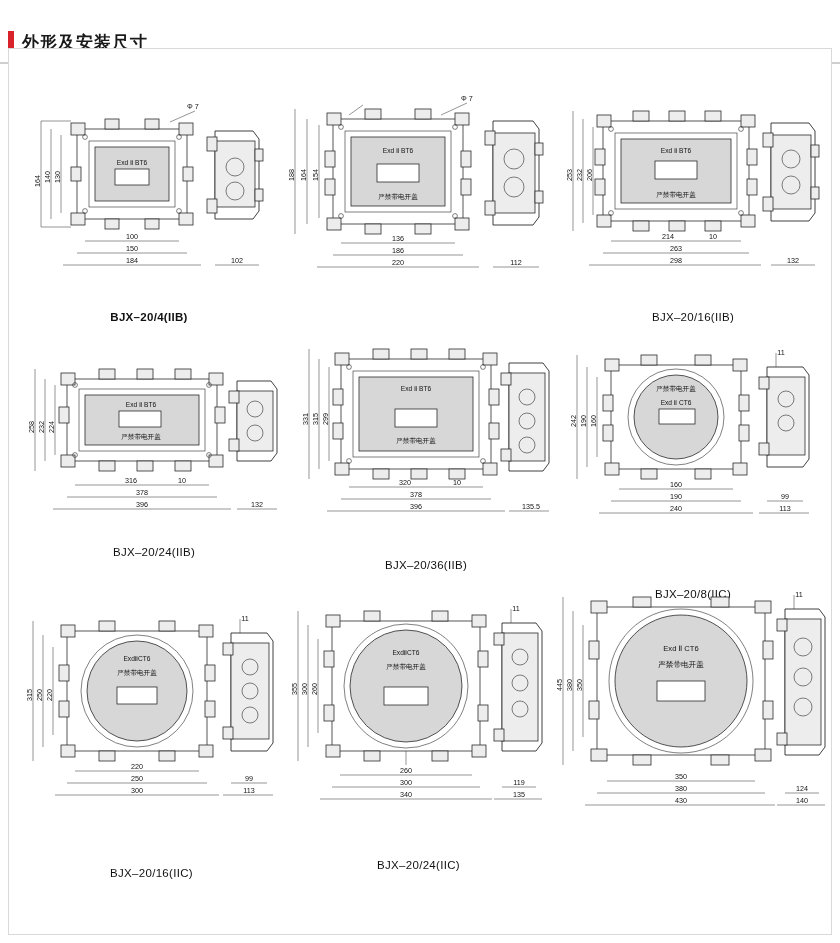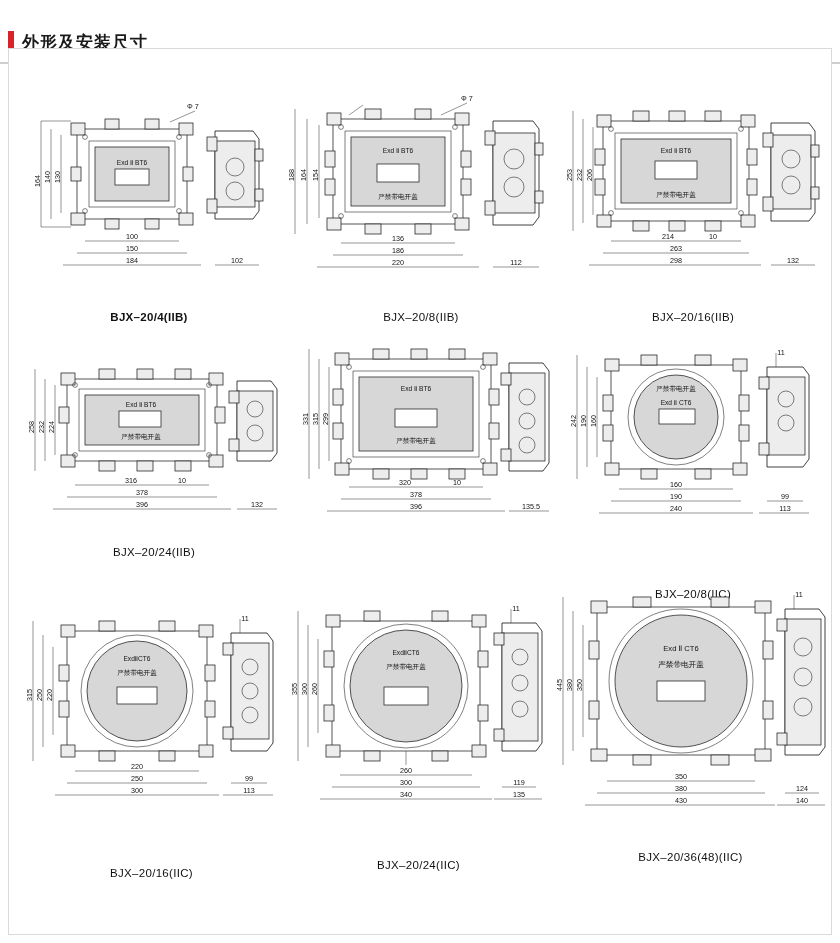--- a/index.html
+++ b/index.html
@@ -168,21 +168,20 @@
 
       <line class="dim" x1="60" y1="154" x2="174" y2="154"></line>
       <line class="dim" x1="52" y1="166" x2="182" y2="166"></line>
       <line class="dim" x1="36" y1="178" x2="198" y2="178"></line>
       <text class="dimtxt" x="117" y="152" text-anchor="middle">136</text>
       <text class="dimtxt" x="117" y="164" text-anchor="middle">186</text>
       <text class="dimtxt" x="117" y="176" text-anchor="middle">220</text>
       <line class="dim" x1="212" y1="178" x2="258" y2="178"></line>
       <text class="dimtxt" x="235" y="176" text-anchor="middle">112</text>
     </svg>
-    <div class="caption" style="top:222px;">BJX–20/8(IIB)</div>
   </div>
 
   <div class="fig" style="left:554px;top:40px;width:260px;height:245px;">
     <svg width="260" height="215" viewBox="0 0 260 215">
       <rect class="fillwhite" x="40" y="32" width="146" height="100"></rect>
       <rect class="filllight" x="34" y="26" width="14" height="12"></rect>
       <rect class="filllight" x="178" y="26" width="14" height="12"></rect>
       <rect class="filllight" x="34" y="126" width="14" height="12"></rect>
       <rect class="filllight" x="178" y="126" width="14" height="12"></rect>
       <rect class="filllight" x="32" y="60" width="10" height="16"></rect>
@@ -334,20 +333,21 @@
       <line class="dim" x1="58" y1="150" x2="192" y2="150"></line>
       <line class="dim" x1="50" y1="162" x2="200" y2="162"></line>
       <line class="dim" x1="36" y1="174" x2="214" y2="174"></line>
       <text class="dimtxt" x="114" y="148" text-anchor="middle">320</text>
       <text class="dimtxt" x="166" y="148" text-anchor="middle">10</text>
       <text class="dimtxt" x="125" y="160" text-anchor="middle">378</text>
       <text class="dimtxt" x="125" y="172" text-anchor="middle">396</text>
       <line class="dim" x1="218" y1="174" x2="258" y2="174"></line>
       <text class="dimtxt" x="240" y="172" text-anchor="middle">135.5</text>
     </svg>
+    <div class="caption" style="top:222px;">BJX–20/36(IIB)</div>
   </div>
 
   <div class="fig" style="left:554px;top:288px;width:260px;height:250px;">
     <svg width="260" height="215" viewBox="0 0 260 215">
       <rect class="fillwhite" x="48" y="28" width="130" height="104"></rect>
       <rect class="filllight" x="42" y="22" width="14" height="12"></rect>
       <rect class="filllight" x="170" y="22" width="14" height="12"></rect>
       <rect class="filllight" x="42" y="126" width="14" height="12"></rect>
       <rect class="filllight" x="170" y="126" width="14" height="12"></rect>
       <rect class="filllight" x="40" y="58" width="10" height="16"></rect>
@@ -545,17 +545,16 @@
       <line class="dim" x1="44" y1="204" x2="212" y2="204"></line>
       <line class="dim" x1="32" y1="216" x2="222" y2="216"></line>
       <text class="dimtxt" x="128" y="190" text-anchor="middle">350</text>
       <text class="dimtxt" x="128" y="202" text-anchor="middle">380</text>
       <text class="dimtxt" x="128" y="214" text-anchor="middle">430</text>
       <line class="dim" x1="232" y1="204" x2="266" y2="204"></line>
       <line class="dim" x1="224" y1="216" x2="272" y2="216"></line>
       <text class="dimtxt" x="249" y="202" text-anchor="middle">124</text>
       <text class="dimtxt" x="249" y="214" text-anchor="middle">140</text>
     </svg>
-    <div class="caption" style="top:262px;">BJX–20/36(48)(IIC)</div>
   </div>
 
 </div>
 </div>
 
 </body></html>

